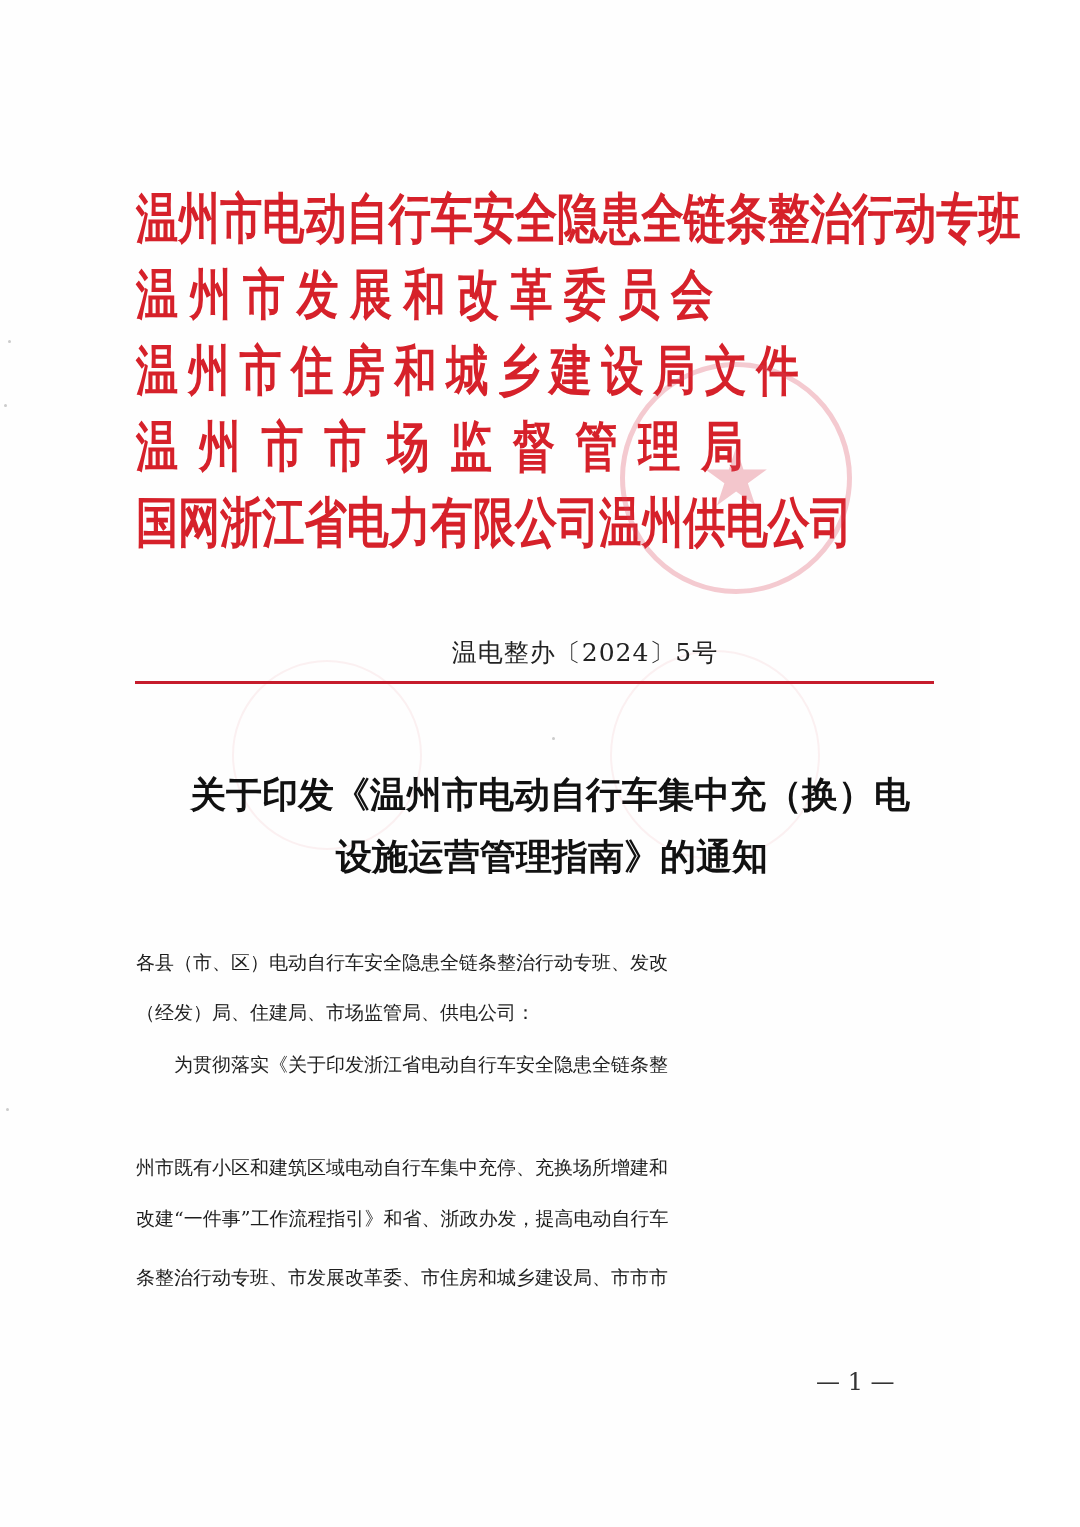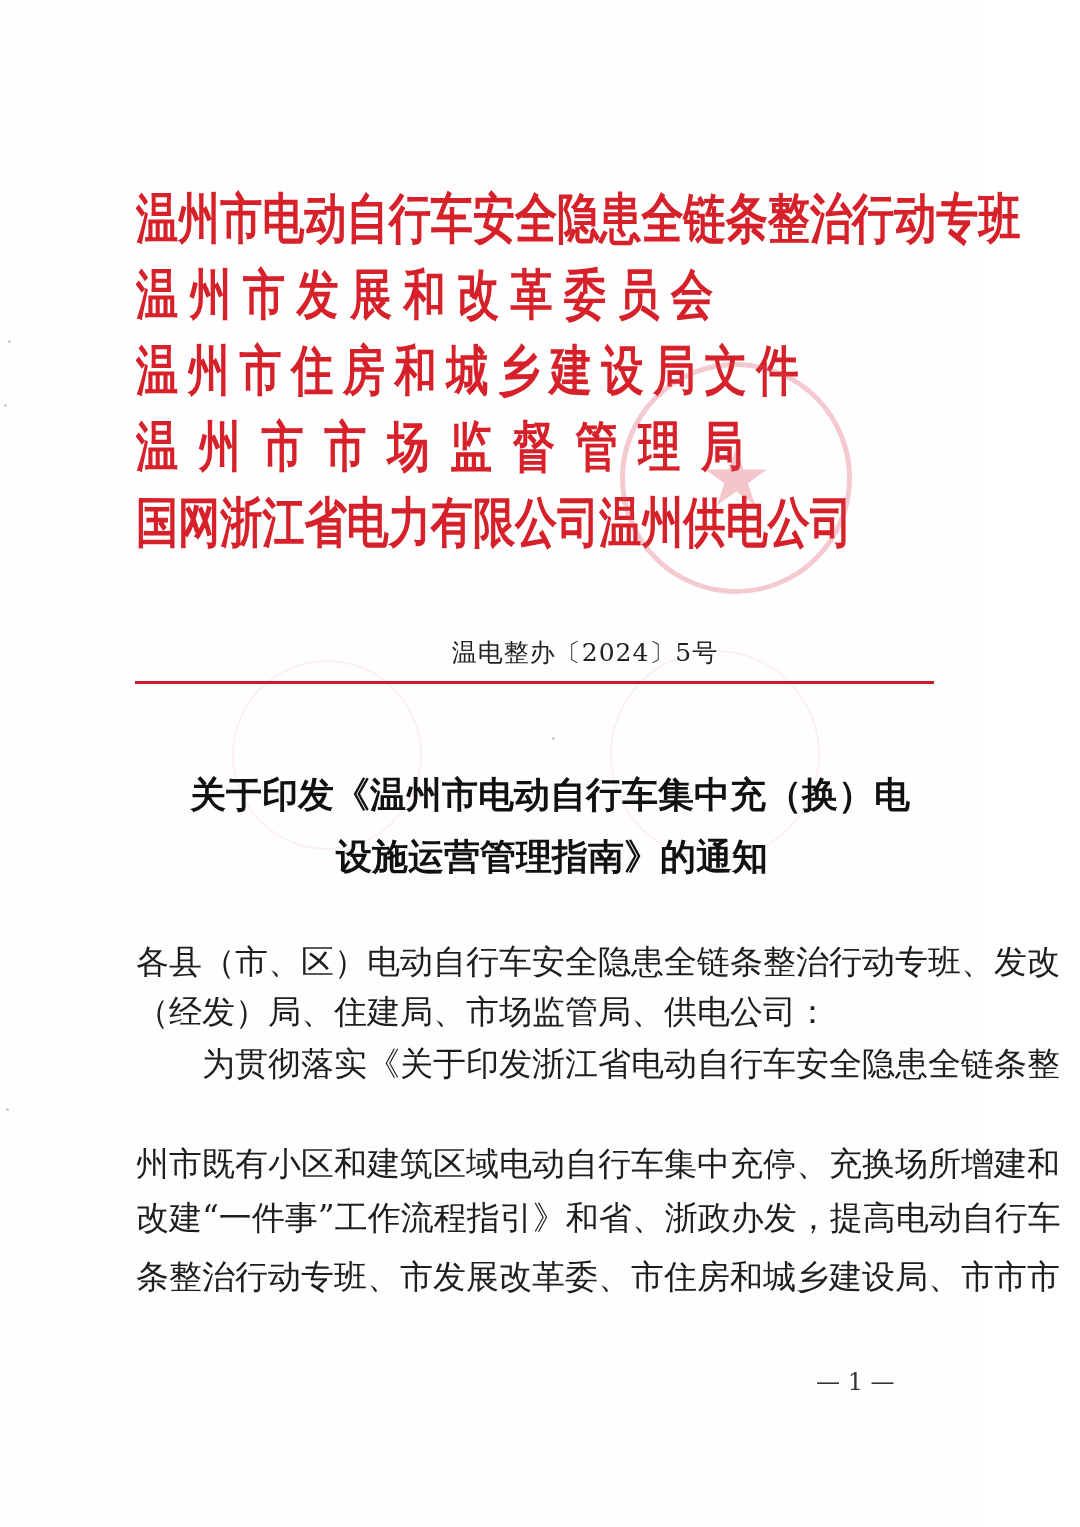--- a/index.html
+++ b/index.html
@@ -102,21 +102,21 @@
       line-height: 60px;
       white-space: nowrap;
     }
     .title.t1 { top: 764px; padding-left: 20px; box-sizing: border-box; }
     .title.t2 { top: 826px; padding-left: 24px; box-sizing: border-box; }
 
     .body-line {
       position: absolute;
       left: 136px;
       font-family: "DejaVu Serif", "Liberation Serif", serif;
-      font-size: 33px;
+      font-size: 19px;
       color: #1e1e1e;
       white-space: nowrap;
       line-height: 36px;
     }
     .page-number {
       position: absolute;
       left: 816px;
       top: 1368px;
       font-family: "DejaVu Serif", "Liberation Serif", serif;
       font-size: 24px;
@@ -152,21 +152,21 @@
   <div class="doc-number">温电整办〔2024〕5号</div>
 
   <div class="red-rule"></div>
 
   <div class="title t1">关于印发《温州市电动自行车集中充（换）电</div>
   <div class="title t2">设施运营管理指南》的通知</div>
 
   <div class="body-line" style="top:944px;">各县（市、区）电动自行车安全隐患全链条整治行动专班、发改</div>
   <div class="body-line" style="top:994px;">（经发）局、住建局、市场监管局、供电公司：</div>
   <div class="body-line" style="top:1046px;">　　为贯彻落实《关于印发浙江省电动自行车安全隐患全链条整</div>
-  <div class="body-line" style="top:1149px;font-family:Liberation Mono, monospace;">州市既有小区和建筑区域电动自行车集中充停、充换场所增建和</div>
+  <div class="body-line" style="top:1149px;">州市既有小区和建筑区域电动自行车集中充停、充换场所增建和</div>
   <div class="body-line" style="top:1200px;">改建“一件事”工作流程指引》和省、浙政办发，提高电动自行车</div>
   <div class="body-line" style="top:1259px;">条整治行动专班、市发展改革委、市住房和城乡建设局、市市市</div>
 
   <div class="page-number">— 1 —</div>
 
   <div class="speck" style="left:8px; top:340px;"></div>
   <div class="speck" style="left:4px; top:404px;"></div>
   <div class="speck" style="left:6px; top:1108px;"></div>
   <div class="speck" style="left:552px; top:737px;"></div>
 </div>

